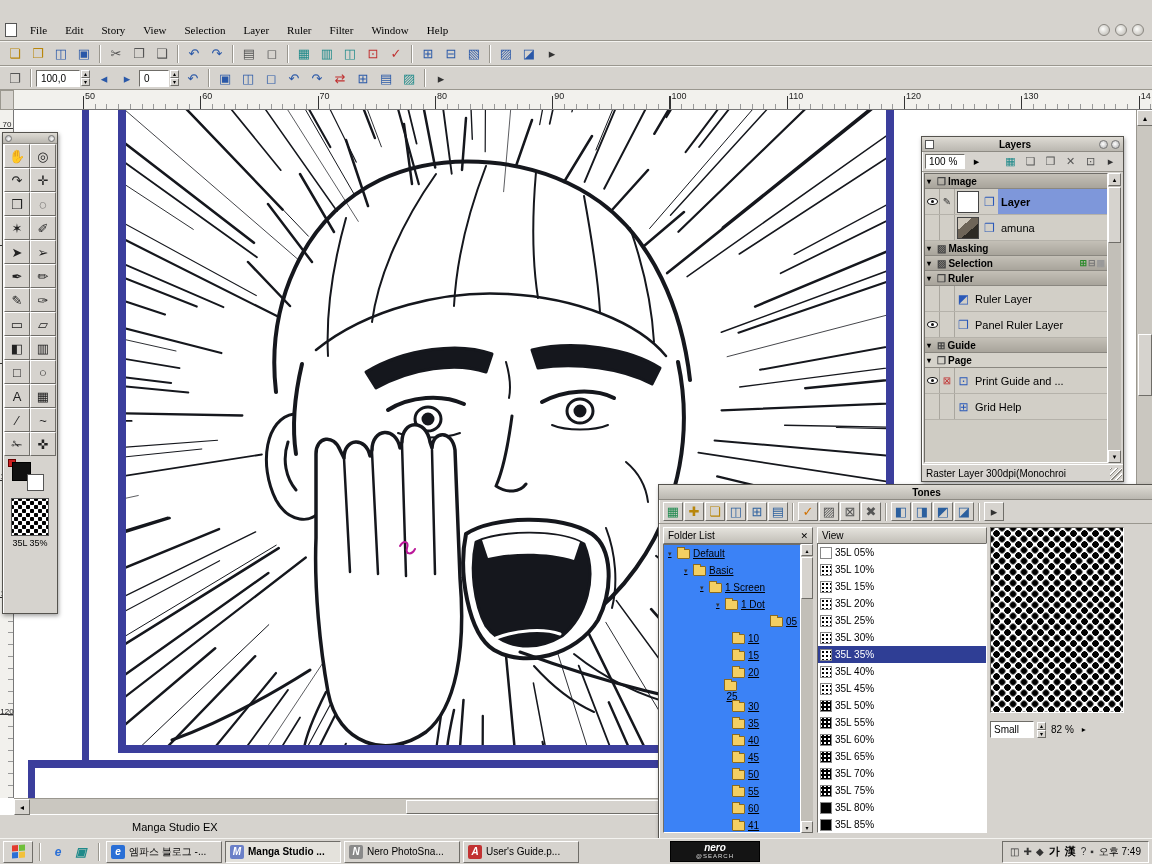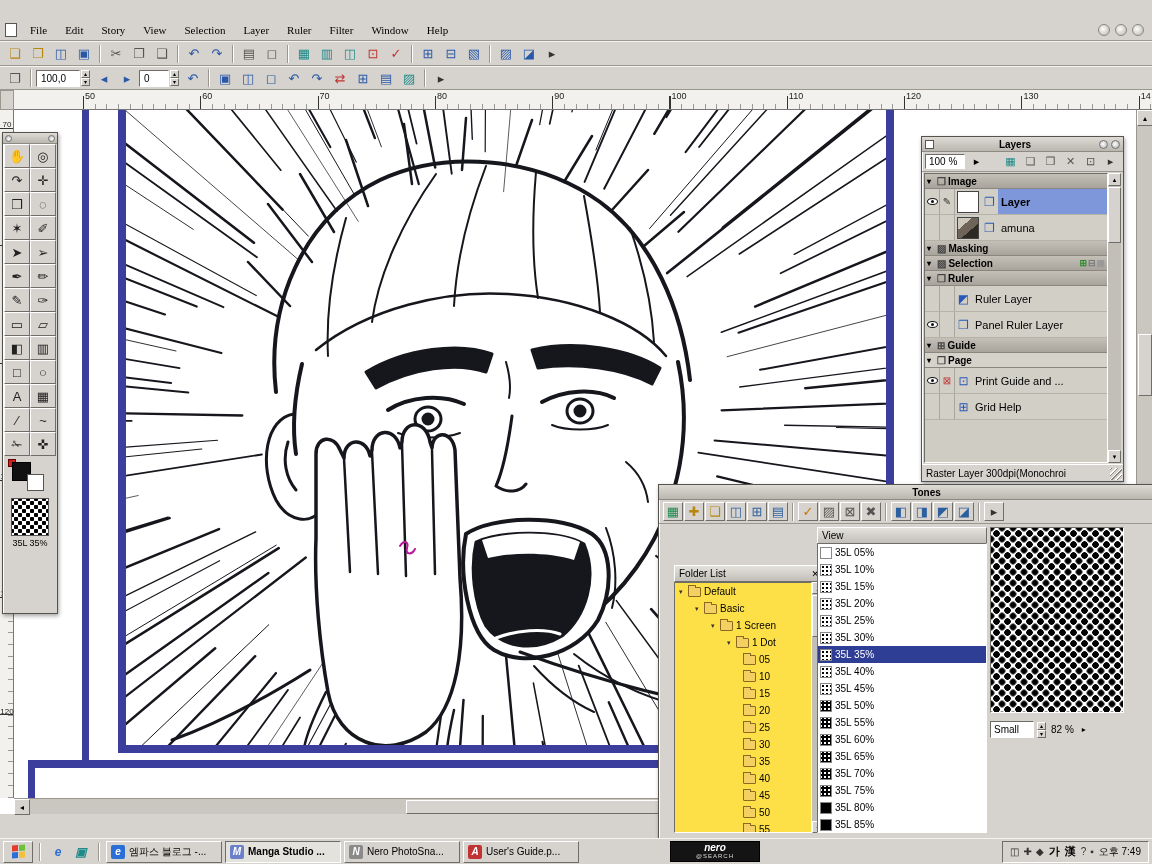--- a/index.html
+++ b/index.html
@@ -113,23 +113,23 @@
   .eye::after{content:'';position:absolute;left:3px;top:1px;width:3px;height:3px;border-radius:50%;background:#111;}
   .lp-status{position:absolute;left:0;right:0;bottom:0;height:17px;border-top:1px solid #fff;
              display:flex;align-items:center;padding:0 4px;font-size:10px;background:#d6d3ce;}
 
   
   #tones-palette{left:658px;top:484px;width:564px;height:356px;z-index:8;}
   .tn-toolbar{height:24px;display:flex;align-items:center;gap:1px;padding:0 4px;border-bottom:1px solid #9a978f;}
   .tn-toolbar .tbtn{width:20px;height:19px;border-color:#fff #6f6d68 #6f6d68 #fff;border-style:solid;border-width:1px;background:#d6d3ce;}
   .pane-header{height:17px;display:flex;align-items:center;background:linear-gradient(#e4e2dc,#c2bfb8);
                border:1px solid;border-color:#fff #6f6d68 #6f6d68 #fff;font-size:10px;padding:0 4px;}
-  #folder-pane{position:absolute;left:15px;top:42px;width:150px;bottom:6px;margin-top:38px;}
-  #tones-tree{position:absolute;left:0;top:17px;right:12px;bottom:0;background:#fde047;overflow:hidden;
-              border:1px solid;border-color:#6f6d68 #fff #fff #6f6d68;}
+  #folder-pane{position:absolute;left:4px;top:42px;width:150px;bottom:6px;}
+  #tones-tree{position:absolute;left:0;top:17px;right:12px;bottom:0;background:#3b82f6;overflow:hidden;
+              border:1px solid;border-color:#6f6d68 #fff #fff #6f6d68;text-decoration:underline;}
   .tree-scroll{position:absolute;right:0;top:17px;width:12px;bottom:0;background:#c2bfb8;}
   .trow{height:17px;display:flex;align-items:center;font-size:10px;white-space:nowrap;}
   .ttri{font-size:7px;width:9px;color:#333;}
   .folder{display:inline-block;width:13px;height:10px;background:#f4cf62;border:1px solid #8a6a20;border-radius:1px;
           position:relative;margin-right:3px;flex:none;}
   .folder::before{content:'';position:absolute;top:-3px;left:-1px;width:6px;height:2px;background:#f4cf62;
                   border:1px solid #8a6a20;border-bottom:none;}
   #list-pane{position:absolute;left:158px;top:42px;width:170px;bottom:6px;}
   #tones-list{position:absolute;left:0;top:16px;right:0;bottom:0;background:#fff;overflow:hidden;
               border:1px solid;border-color:#6f6d68 #fff #fff #6f6d68;}
@@ -671,37 +671,37 @@
           <div class="trow" style="padding-left: 36px;">
             <span class="ttri">▾</span>
             <span class="folder"></span>
             <span class="tlabel">1 Screen</span>
           </div>
           <div class="trow" style="padding-left: 52px;">
             <span class="ttri">▾</span>
             <span class="folder"></span>
             <span class="tlabel">1 Dot</span>
           </div>
-          <div class="trow" style="padding-left: 68px;">
+          <div class="trow" style="padding-left: 106px;">
             <span class="folder"></span>
             <span class="tlabel">05</span>
           </div>
           <div class="trow" style="padding-left: 68px;">
             <span class="folder"></span>
             <span class="tlabel">10</span>
           </div>
           <div class="trow" style="padding-left: 68px;">
             <span class="folder"></span>
             <span class="tlabel">15</span>
           </div>
           <div class="trow" style="padding-left: 68px;">
             <span class="folder"></span>
             <span class="tlabel">20</span>
           </div>
-          <div class="trow" style="padding-left: 68px;">
+          <div class="trow" style=" flex-direction: column;">
             <span class="folder"></span>
             <span class="tlabel">25</span>
           </div>
           <div class="trow" style="padding-left: 68px;">
             <span class="folder"></span>
             <span class="tlabel">30</span>
           </div>
           <div class="trow" style="padding-left: 68px;">
             <span class="folder"></span>
             <span class="tlabel">35</span>
@@ -821,20 +821,23 @@
         <span class="spin">
             <i>▴</i>
             <i>▾</i>
           </span>
         <span>82 %</span>
         <button class="tbtn" style="width:14px;height:14px;font-size:8px">▸</button>
       </div>
     </div>
   </div>
 
+  <div class="statusbar">
+    <span>Manga Studio EX</span>
+  </div>
 
   <div class="taskbar">
     <button class="startbtn">
       <span class="winlogo">
         <i style="background:#e33b2e"></i>
           <i style="background:#6fbf3a"></i>
           <i style="background:#2a6fd6"></i>
           <i style="background:#f3c13a"></i>
       </span>
     </button>

